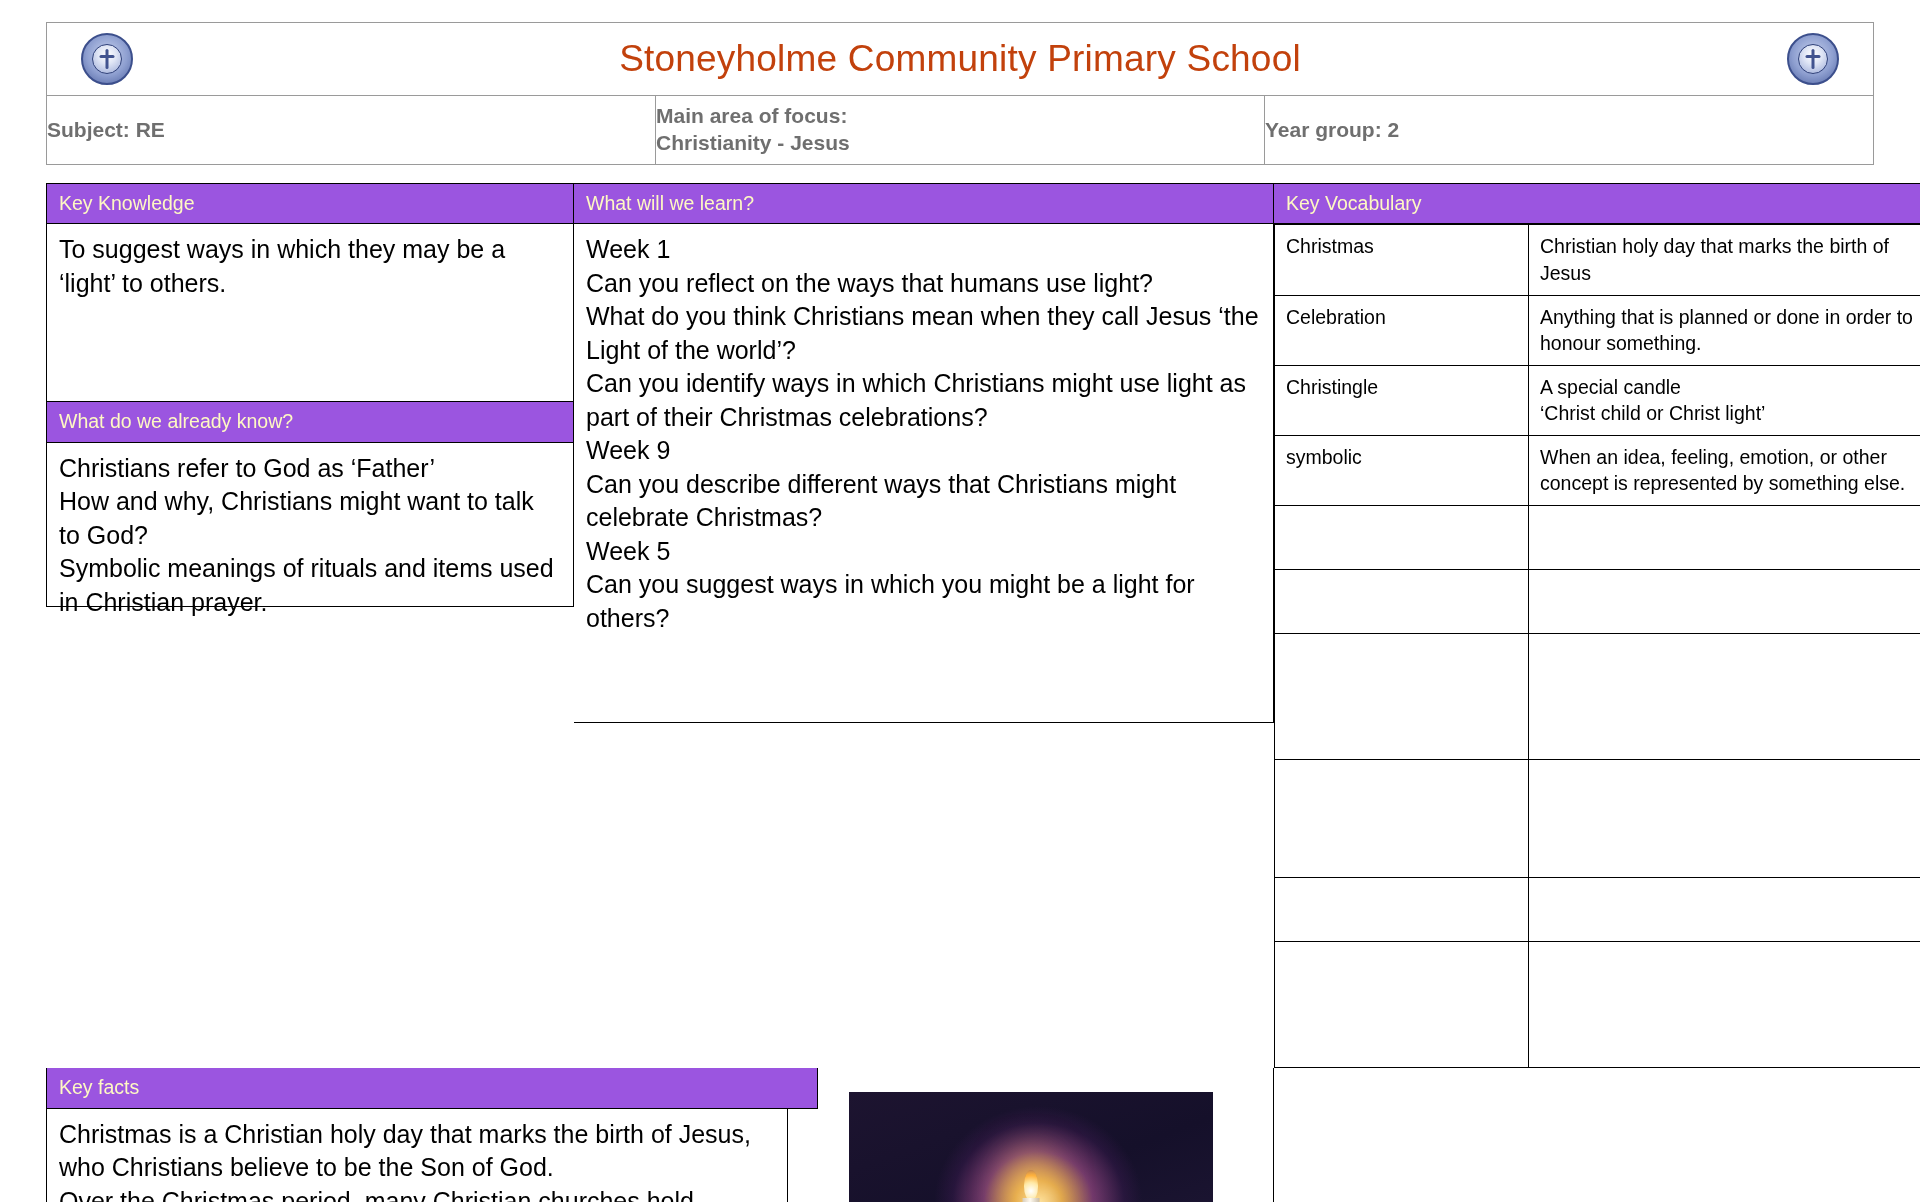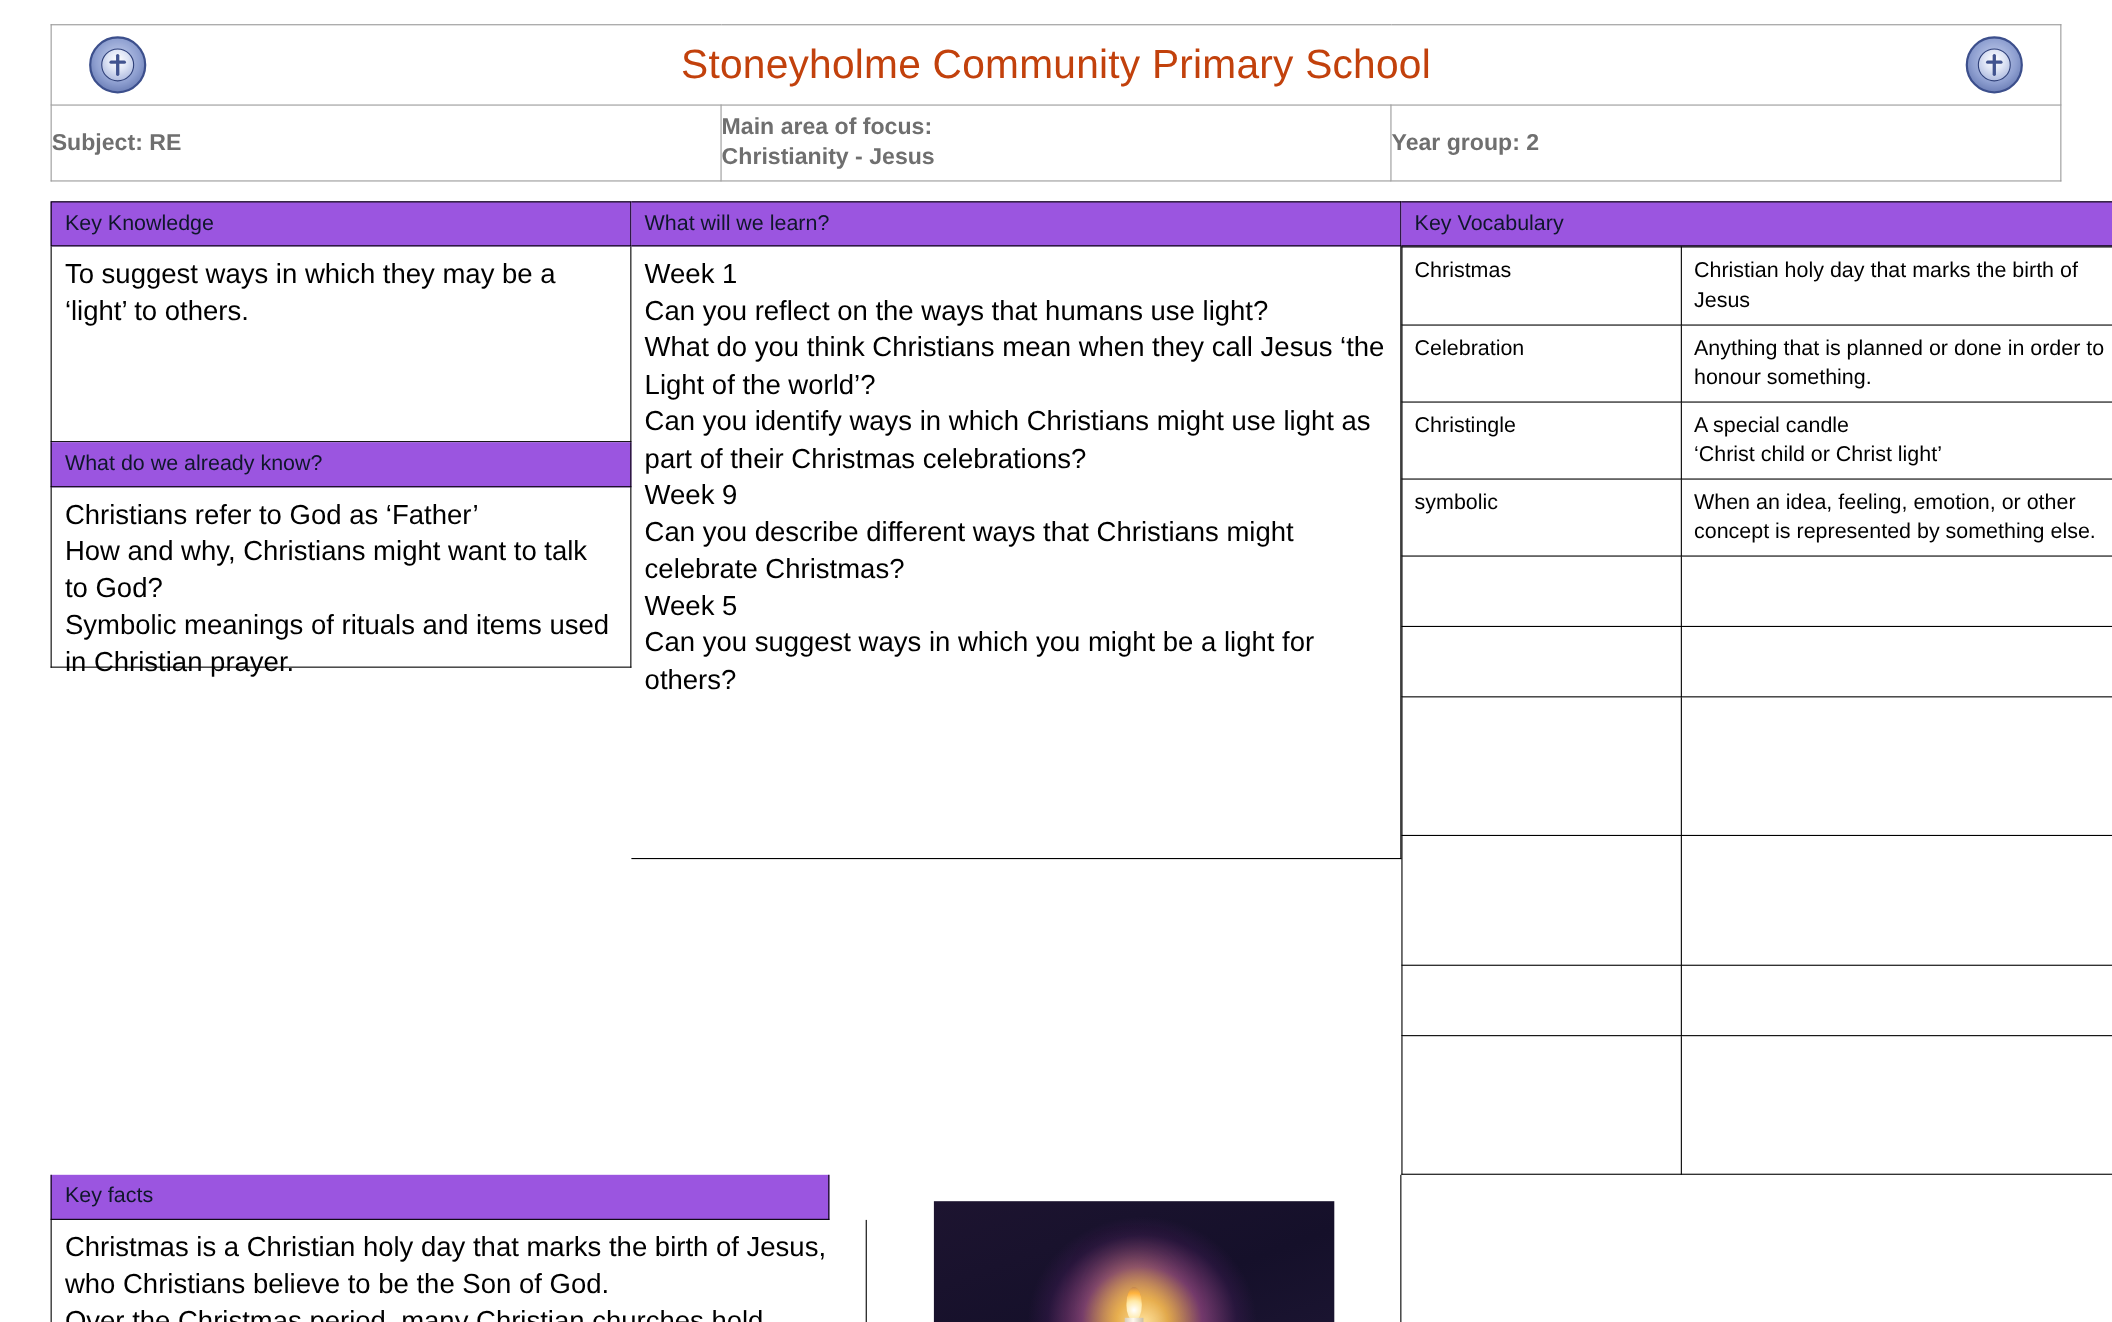--- a/index.html
+++ b/index.html
@@ -107,45 +107,45 @@
   .grid {
     margin-top: 18px;
     display: grid;
     grid-template-columns: 528px 700px 672px;
     width: 1900px;
   }
   .col { display: flex; flex-direction: column; }
 
   .band {
     background: #9b55e0;
-    color: #0f172a;
+    color: #fef9c3;
     font-size: 19.5px;
     padding: 8px 10px 9px 12px;
     border: 1px solid #000;
     box-sizing: border-box;
     line-height: 1.15;
   }
   .cellbox {
     border: 1px solid #000;
     border-top: none;
     box-sizing: border-box;
     padding: 9px 12px 10px 12px;
     font-size: 25px;
     line-height: 1.34;
   }
   .cellbox p { margin: 0; }
 
   
   .kk-body { height: 178px; }
   .already-body { height: 164px; }
-  .keyfacts-band { width: 708px; }
+  .keyfacts-band { width: 772px; }
   .keyfacts-body { height: 398px; width: 742px; }
 
   
-  .learn-body { height: 557px; border-left: none; }
+  .learn-body { height: 499px; border-left: none; }
   .learn-body p { margin: 0; }
 
   
   .bottomrow {
     grid-column: 1 / span 2;
     display: grid;
     grid-template-columns: 742px 486px;
   }
   .image-cell {
     border: 1px solid #000;

